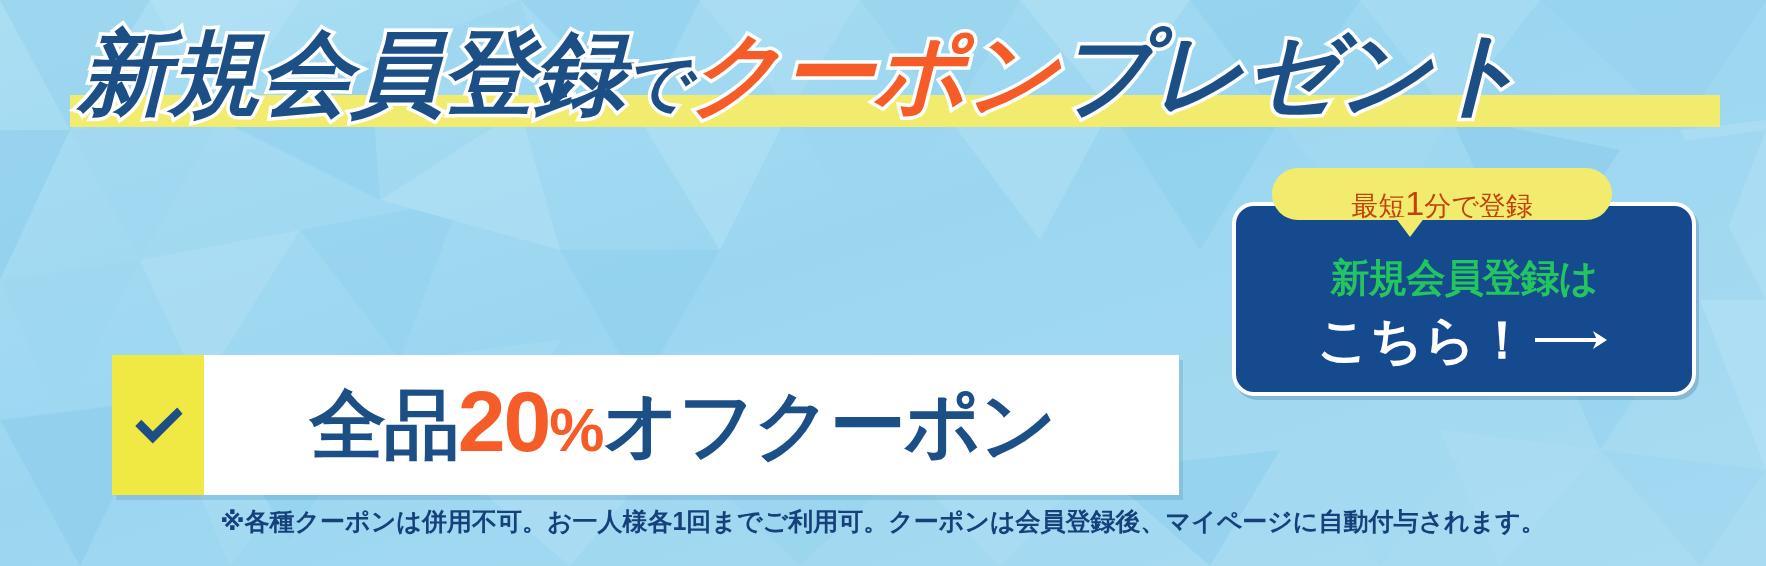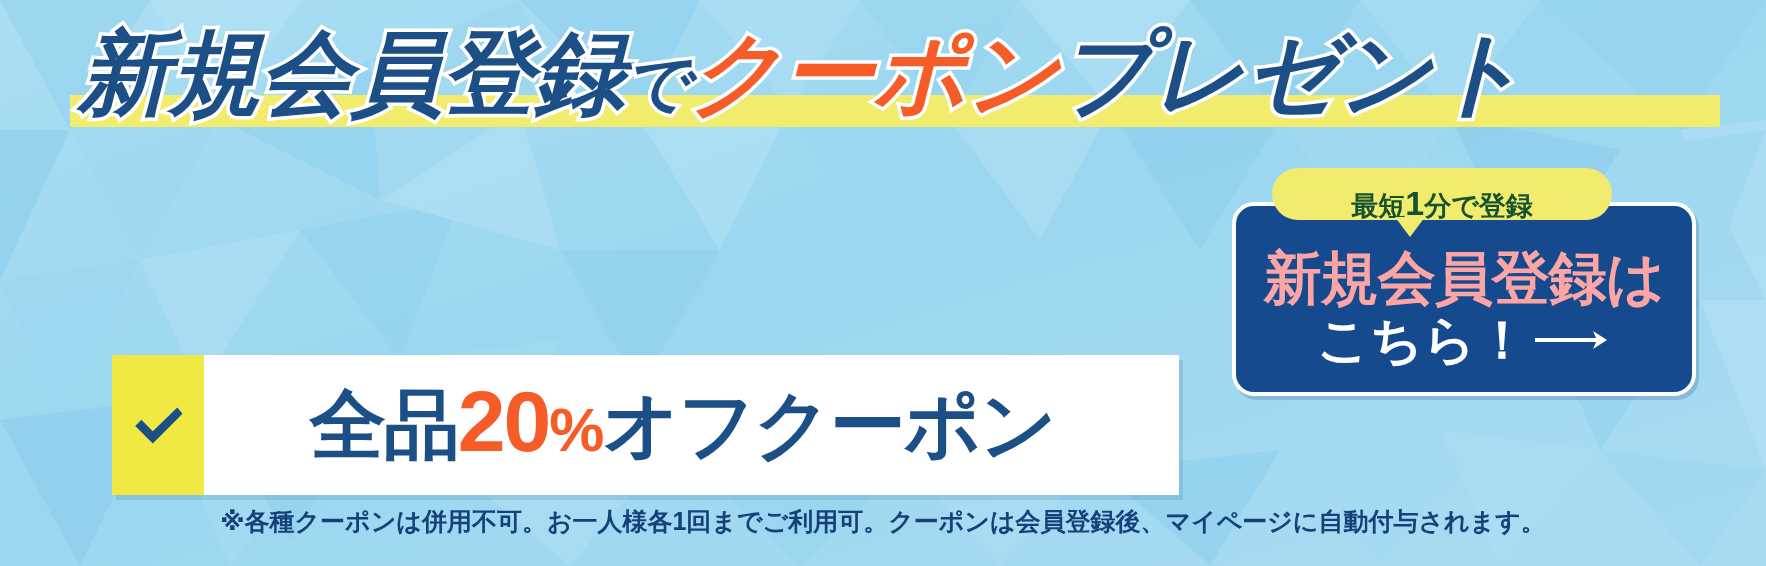--- a/index.html
+++ b/index.html
@@ -81,21 +81,21 @@
 
   .cta-badge{
     position:absolute;left:40px;top:0;
     width:340px;height:52px;
     background:#f2ec6e;
     border-radius:26px;
     display:flex;align-items:center;justify-content:center;
     z-index:3;
   }
   .cta-badge-text{
-    font-size:27px;font-weight:bold;color:#14532d;
+    font-size:27px;font-weight:normal;color:#c2410c;
     white-space:nowrap;letter-spacing:0px;margin-top:20px;
   }
   .cta-badge-text .one{font-size:34px;}
   .cta-badge-tail{
     position:absolute;left:163px;top:49px;
     width:0;height:0;
     border-left:15px solid transparent;
     border-right:15px solid transparent;
     border-top:20px solid #f2ec6e;
     z-index:3;
@@ -106,21 +106,21 @@
     width:456px;height:186px;
     background:#154a8f;
     border:4px solid #ffffff;
     border-radius:22px;
     box-shadow:3px 4px 0 rgba(40,90,140,0.25);
     z-index:2;
     display:flex;flex-direction:column;
     align-items:center;justify-content:center;
   }
   .cta-line1{
-    color:#fca5a5;font-size:58px;font-weight:bold;
+    color:#22c55e;font-size:39px;font-weight:bold;
     line-height:60px;white-space:nowrap;letter-spacing:-1px;
     margin-top:22px;
   }
   .cta-line2{
     color:#ffffff;font-size:52px;font-weight:bold;
     line-height:64px;white-space:nowrap;
     display:flex;align-items:center;gap:5px;
   }
   .cta-arrow{display:inline-block;width:78px;height:26px;}
 

